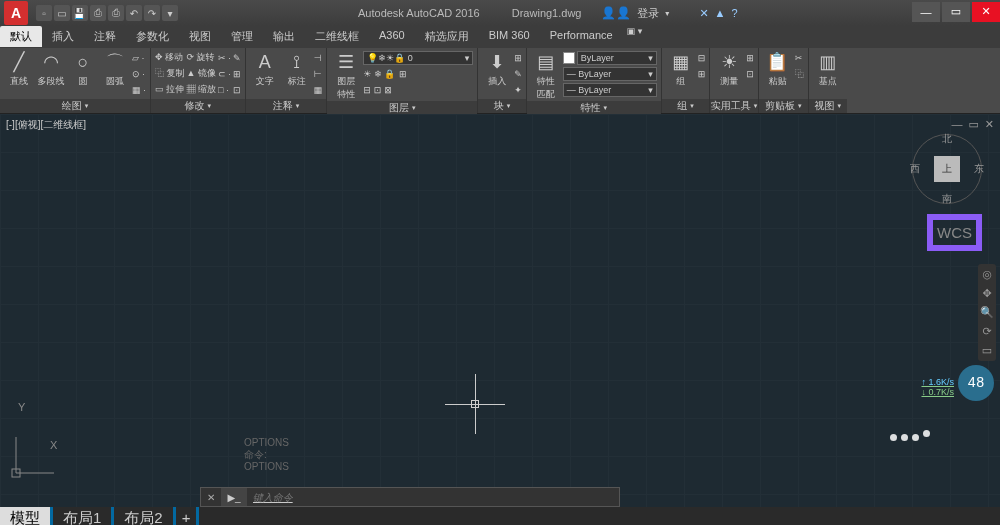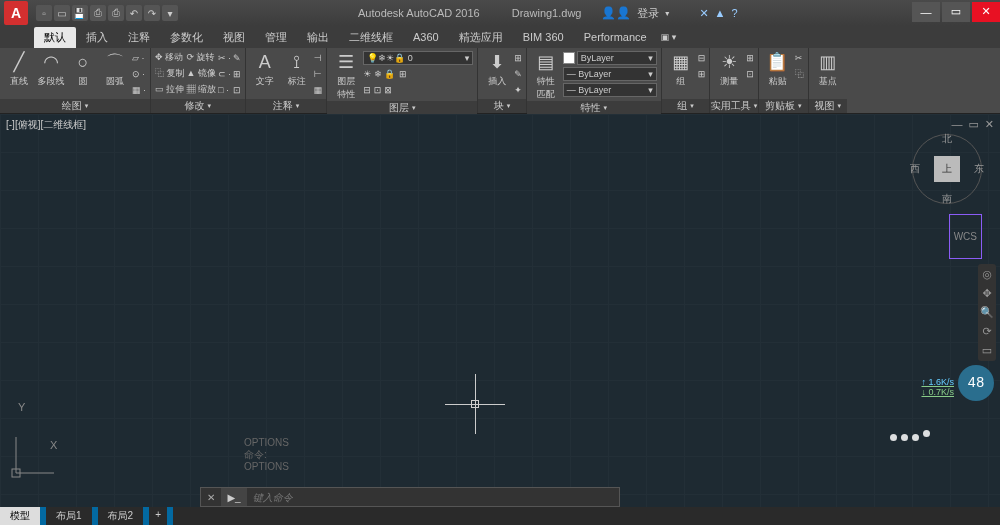--- a/index.html
+++ b/index.html
@@ -14,21 +14,21 @@
 .search-box { margin-left: 100px; width: 130px; height: 18px; background: #5a5a5a; border: 1px solid #777; font-size: 10px; color: #888; padding: 0 4px; display: flex; align-items: center; }
 .user-area { margin-left: 20px; display: flex; align-items: center; gap: 6px; color: #ccc; }
 .user-icon { font-size: 12px; }
 .win-controls { margin-left: auto; display: flex; }
 .win-btn { width: 28px; height: 20px; display: flex; align-items: center; justify-content: center; font-size: 11px; color: #fff; margin-top: -3px; }
 .win-btn.close { background: #e81123; }
 .win-btn.max { background: #555; margin-right: 2px; }
 .win-btn.min { background: #555; margin-right: 2px; }
 .extra-icons { display: flex; gap: 6px; margin-left: 30px; color: #9cf; font-size: 11px; }
 
-.tab-strip { height: 22px; background: #3c3c3c; display: flex; align-items: center; padding-left: 34px; }
+.tab-strip { height: 22px; background: #3c3c3c; display: flex; align-items: flex-start; }
 .rtab { padding: 3px 10px; font-size: 11px; color: #ccc; cursor: pointer; }
 .rtab.active { background: #e8e8e8; color: #000; border-radius: 2px 2px 0 0; }
 .rtab-drop { color: #ccc; font-size: 9px; margin-left: 4px; }
 
 .ribbon { height: 66px; background: #4a4a4a; display: flex; border-bottom: 1px solid #222; }
 .panel { border-right: 1px solid #333; display: flex; flex-direction: column; padding: 2px 4px 0; }
 .panel-body { flex: 1; display: flex; align-items: flex-start; gap: 2px; }
 .panel-title { height: 14px; font-size: 10px; color: #ccc; text-align: center; background: #3c3c3c; margin: 0 -4px; display: flex; align-items: center; justify-content: center; }
 .panel-title .arr { font-size: 7px; margin-left: 3px; }
 .big-btn { width: 30px; display: flex; flex-direction: column; align-items: center; gap: 1px; color: #ccc; font-size: 10px; cursor: pointer; }
@@ -51,42 +51,42 @@
 .crosshair .box { position: absolute; width: 8px; height: 8px; border: 1px solid #ccc; left: -4px; top: -4px; }
 
 .viewcube { position: absolute; top: 20px; right: 18px; width: 70px; height: 70px; }
 .viewcube .ring { position: absolute; inset: 0; border: 1px solid #555; border-radius: 50%; }
 .viewcube .face { position: absolute; width: 26px; height: 26px; background: #bbb; left: 22px; top: 22px; display: flex; align-items: center; justify-content: center; font-size: 10px; color: #333; }
 .viewcube .dir { position: absolute; font-size: 10px; color: #999; }
 .viewcube .n { top: -2px; left: 30px; }
 .viewcube .s { bottom: -2px; left: 30px; }
 .viewcube .e { right: -2px; top: 28px; }
 .viewcube .w { left: -2px; top: 28px; }
-.wcs { position: absolute; top: 100px; right: 18px; font-size: 10px; color: #888; border: 1px solid #8b5cf6; padding: 16px 4px; }
+.wcs { position: absolute; top: 100px; right: 18px; font-size: 15px; color: #888; border: 6px solid #8b5cf6; padding: 4px 4px; }
 
 .navbar-side { position: absolute; right: 4px; top: 150px; width: 18px; background: #333; border-radius: 3px; padding: 4px 0; display: flex; flex-direction: column; align-items: center; gap: 6px; color: #999; font-size: 11px; }
 
 .ucs-icon { position: absolute; bottom: 26px; left: 10px; color: #888; font-size: 11px; }
 .ucs-icon .y { position: absolute; top: -28px; left: 8px; }
 .ucs-icon .x { position: absolute; top: 10px; left: 40px; }
 .ucs-icon svg { stroke: #888; }
 
 .speed-badge { position: absolute; right: 6px; bottom: 106px; width: 36px; height: 36px; border-radius: 50%; background: #2a6e8e; color: #fff; display: flex; align-items: center; justify-content: center; font-size: 14px; font-family: Liberation Mono, monospace; }
 .speed-stats { position: absolute; right: 46px; bottom: 110px; font-size: 9px; color: #8c8; text-align: right; text-decoration: underline; }
 .speed-stats div:first-child { color: #6cf; }
 
 .history { position: absolute; bottom: 34px; left: 244px; font-size: 10px; color: #666; line-height: 12px; }
 
 .cmdline { position: absolute; bottom: 18px; left: 200px; height: 20px; display: flex; align-items: center; background: #333; border: 1px solid #555; font-size: 10px; color: #888; width: 420px; }
 .cmdline .close { padding: 0 6px; color: #aaa; }
 .cmdline .prompt { padding: 0 6px; color: #ccc; background: #444; height: 100%; display: flex; align-items: center; }
-.cmdline input { flex: 1; background: transparent; border: none; color: #ccc; font-size: 10px; padding: 0 6px; outline: none; font-style: italic; }
+.cmdline input { flex: 1; background: transparent; border: none; color: #ccc; font-size: 10px; padding: 0 6px; outline: none; font-style: italic; text-decoration: underline; }
 
 .model-tabs { position: absolute; bottom: 0; left: 0; height: 18px; display: flex; background: #2a2a2a; width: 100%; }
-.mtab { padding: 2px 10px; font-size: 10px; color: #ccc; border-right: 6px solid #0369a1; cursor: pointer; }
+.mtab { padding: 2px 10px; font-size: 15px; color: #ccc; border-right: 3px solid #0369a1; cursor: pointer; }
 .mtab.active { background: #ddd; color: #000; }
 .mtab.plus { padding: 2px 6px; }
 
 .watermark { position: absolute; right: 20px; bottom: 30px; color: rgba(255,255,255,0.8); text-align: right; }
 .watermark .top { font-size: 28px; font-weight: bold; letter-spacing: 1px; }
 .watermark .top .red { color: #e84545; }
 .watermark .top .cn { font-size: 22px; margin-left: 6px; }
 .watermark .url { font-size: 14px; font-style: italic; opacity: 0.9; }
 .paws { position: absolute; right: 70px; bottom: 66px; display: flex; gap: 4px; }
 .paw { width: 7px; height: 7px; background: rgba(255,255,255,0.85); border-radius: 50%; }

